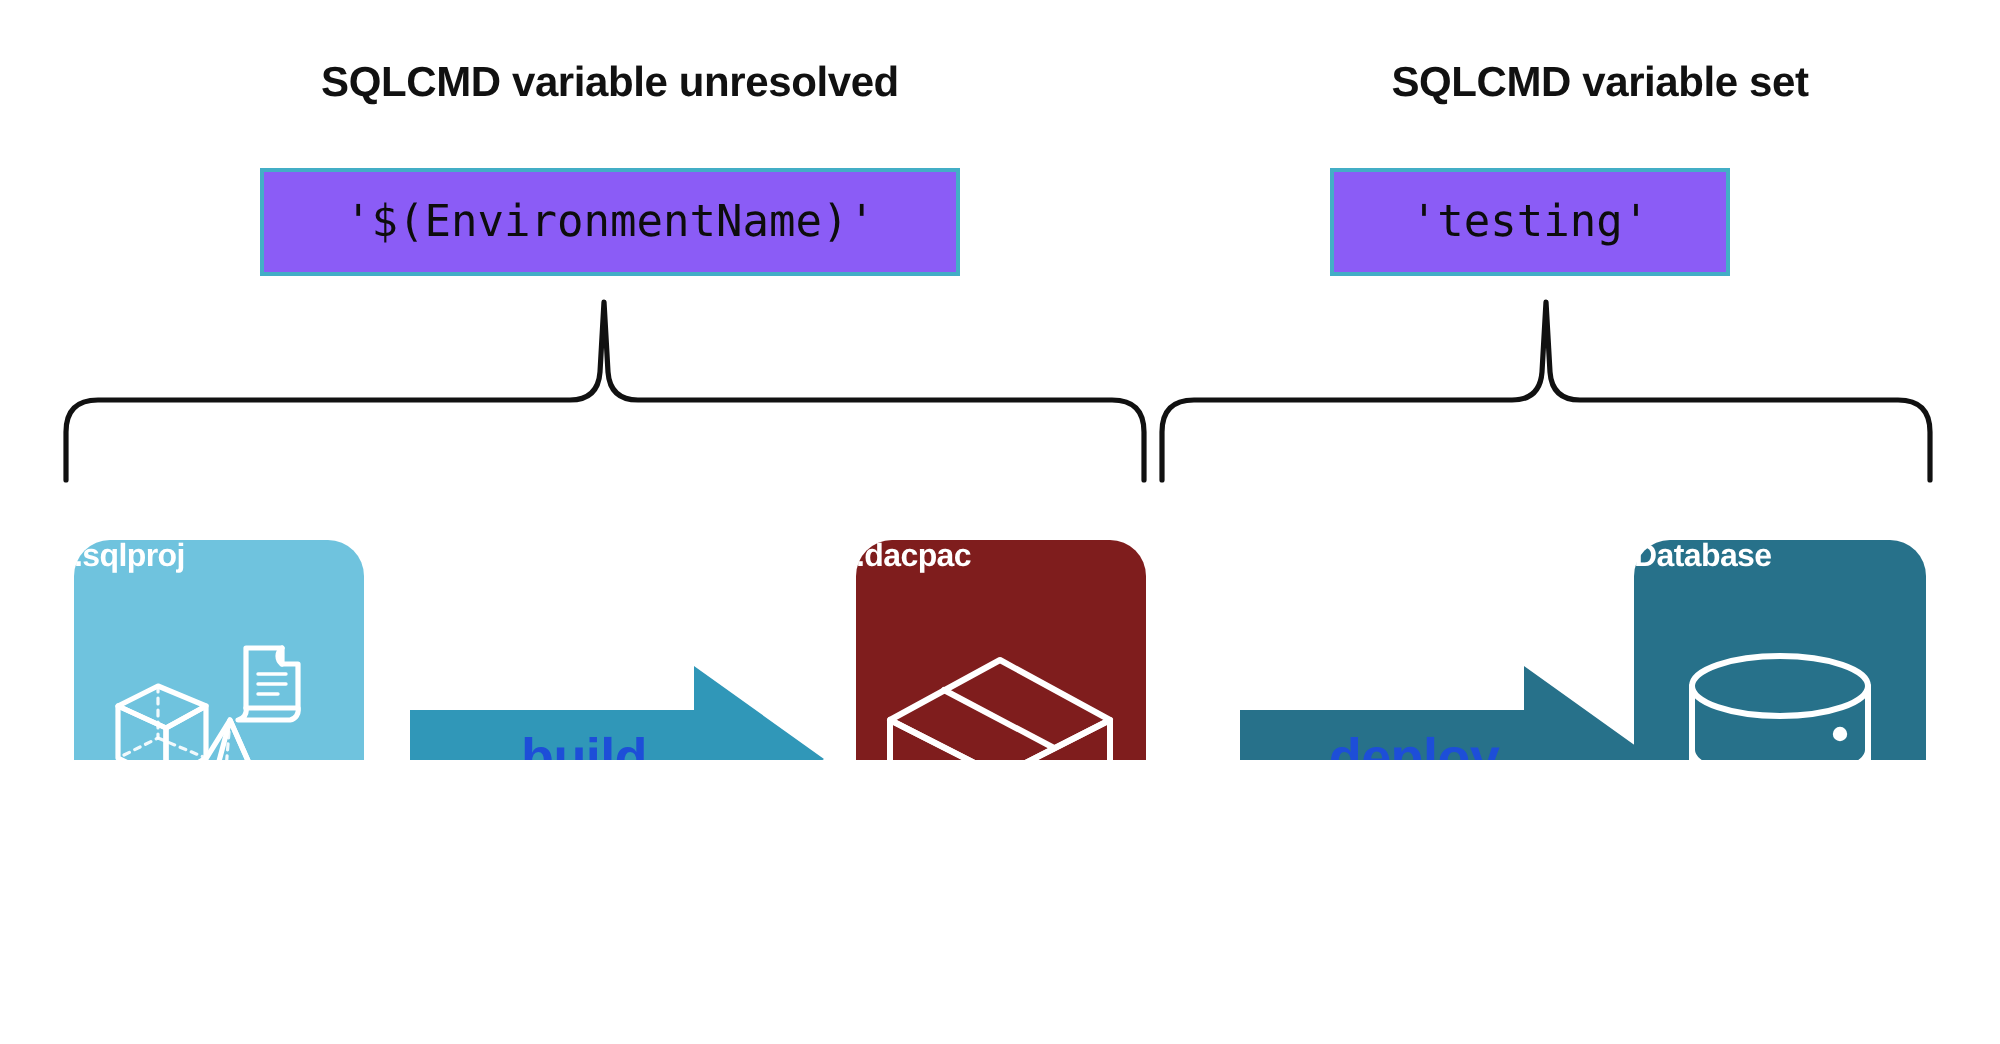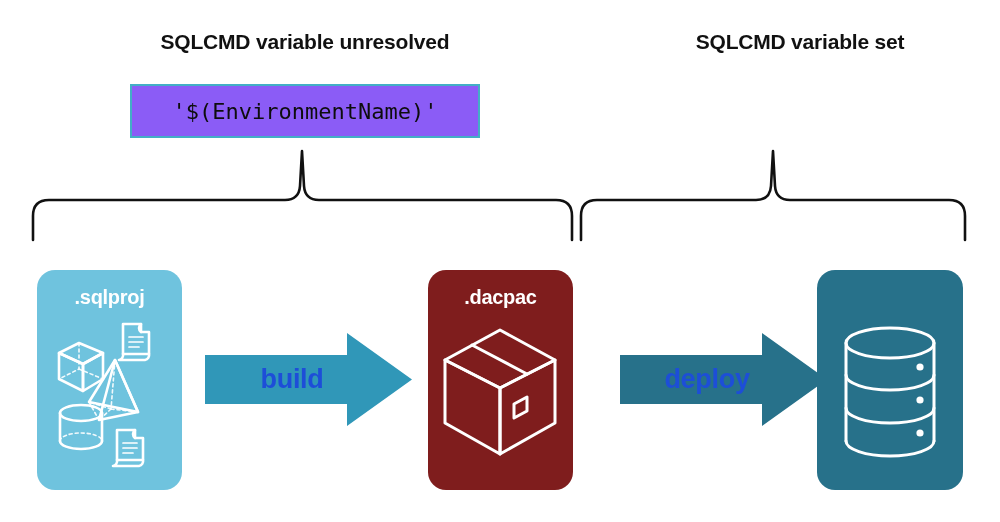--- a/index.html
+++ b/index.html
@@ -6,21 +6,21 @@
     margin: 0;
     padding: 0;
     background: #ffffff;
   }
   body {
     font-family: "Liberation Sans", sans-serif;
   }
   #canvas {
     position: relative;
     width: 1000px;
-    height: 522px;
+    height: 380px;
     background: #ffffff;
     overflow: hidden;
   }
 
   
   .heading {
     position: absolute;
     font-family: "Liberation Sans", sans-serif;
     font-weight: bold;
     font-size: 21px;
@@ -55,27 +55,27 @@
   #brace-right-svg { left: 578px; top: 148px; }
 
   
   .stage-box {
     position: absolute;
     border-radius: 18px;
     box-sizing: border-box;
   }
   .stage-label {
     position: absolute;
-    top: 16px;
+    top: 0;
     left: 0;
     width: 100%;
-    text-align: center;
+    text-align: left;
     font-family: "Liberation Sans", sans-serif;
     font-weight: bold;
-    font-size: 20px;
+    font-size: 16px;
     color: #ffffff;
     letter-spacing: -0.3px;
     white-space: nowrap;
   }
   .stage-art {
     position: absolute;
     left: 0;
     top: 46px;
     width: 100%;
   }
@@ -107,20 +107,21 @@
 </style>
 </head>
 <body>
 
 <div id="canvas">
 
   <div class="heading" id="heading-left">SQLCMD variable unresolved</div>
   <div class="heading" id="heading-right">SQLCMD variable set</div>
 
   <div class="code-box" id="code-box-left">'$(EnvironmentName)'</div>
+  <div class="code-box" id="code-box-right">'testing'</div>
 
   <svg class="brace-svg" id="brace-left-svg" width="545" height="95" viewBox="0 0 545 95">
     <path d="M 3 92
              L 3 68
              Q 3 52 19 52
              L 255 52
              Q 269 52 270 38
              L 272 3
              L 274 38
              Q 275 52 289 52
@@ -215,20 +216,21 @@
   </div>
 
   <div class="arrow-wrap" id="arrow-deploy">
     <svg width="207" height="93" viewBox="0 0 207 93">
       <path d="M 0 22 L 142 22 L 142 0 L 207 46.5 L 142 93 L 142 71 L 0 71 Z" fill="#27718a"></path>
     </svg>
     <div class="arrow-label">deploy</div>
   </div>
 
   <div class="stage-box" id="box-database">
+    <div class="stage-label">Database</div>
     <svg class="stage-art" height="160" viewBox="0 0 146 160">
       <g fill="none" stroke="#ffffff" stroke-width="3" stroke-linecap="round" stroke-linejoin="round">
 
         <ellipse cx="73" cy="27" rx="44" ry="15"></ellipse>
 
         <path d="M 29 27 L 29 125"></path>
         <path d="M 117 27 L 117 125"></path>
 
         <path d="M 29 59 A 44 15 0 0 0 117 59"></path>
         <path d="M 29 92 A 44 15 0 0 0 117 92"></path>

